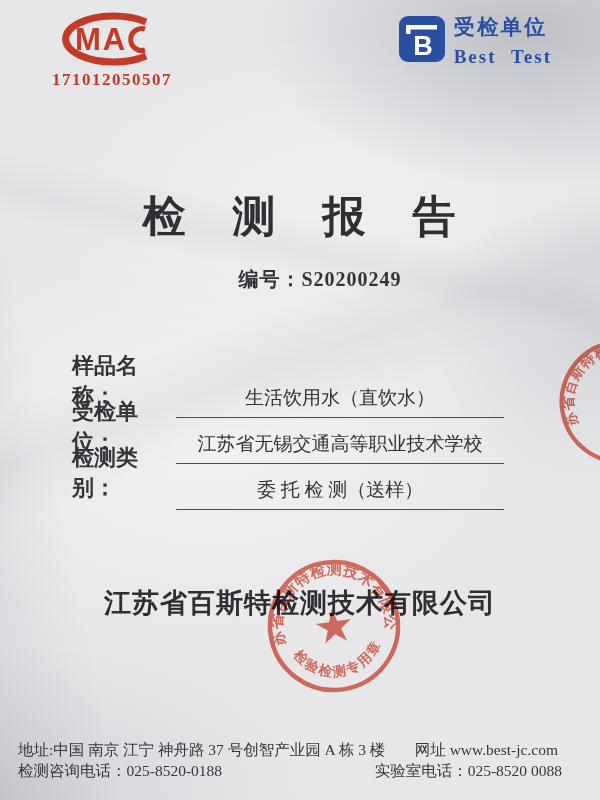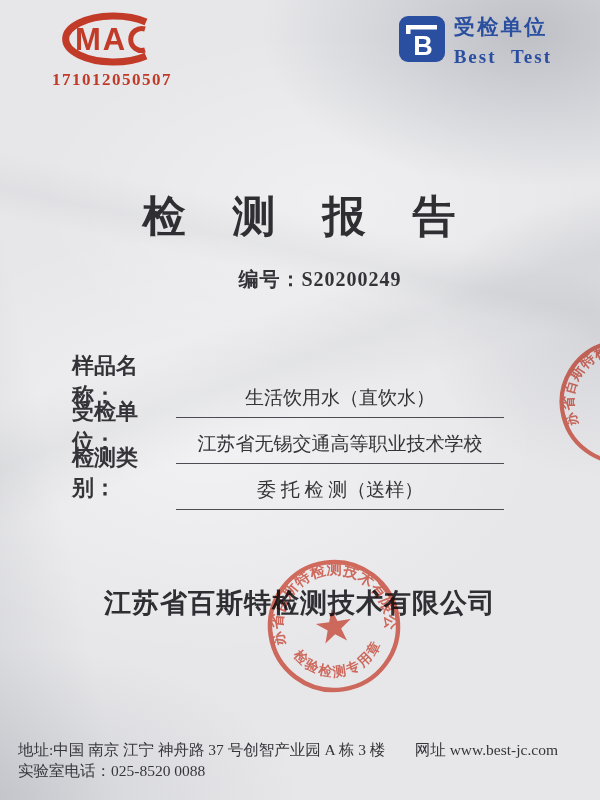--- a/index.html
+++ b/index.html
@@ -126,17 +126,18 @@
       <textPath href="#r1top" startOffset="50%" text-anchor="middle">江苏省百斯特检测技术有限公司</textPath>
     </text>
   </svg>
 
   <div class="abs footer">
     <div class="f-row">
       <span>地址:中国 南京 江宁 神舟路 37 号创智产业园 A 栋 3 楼</span>
       <span>网址 www.best-jc.com</span>
     </div>
     <div class="f-row">
+      <span>检测咨询电话：025-8520-0188</span>
       <span>实验室电话：025-8520 0088</span>
     </div>
   </div>
 
 </div>
 
 </body></html>

